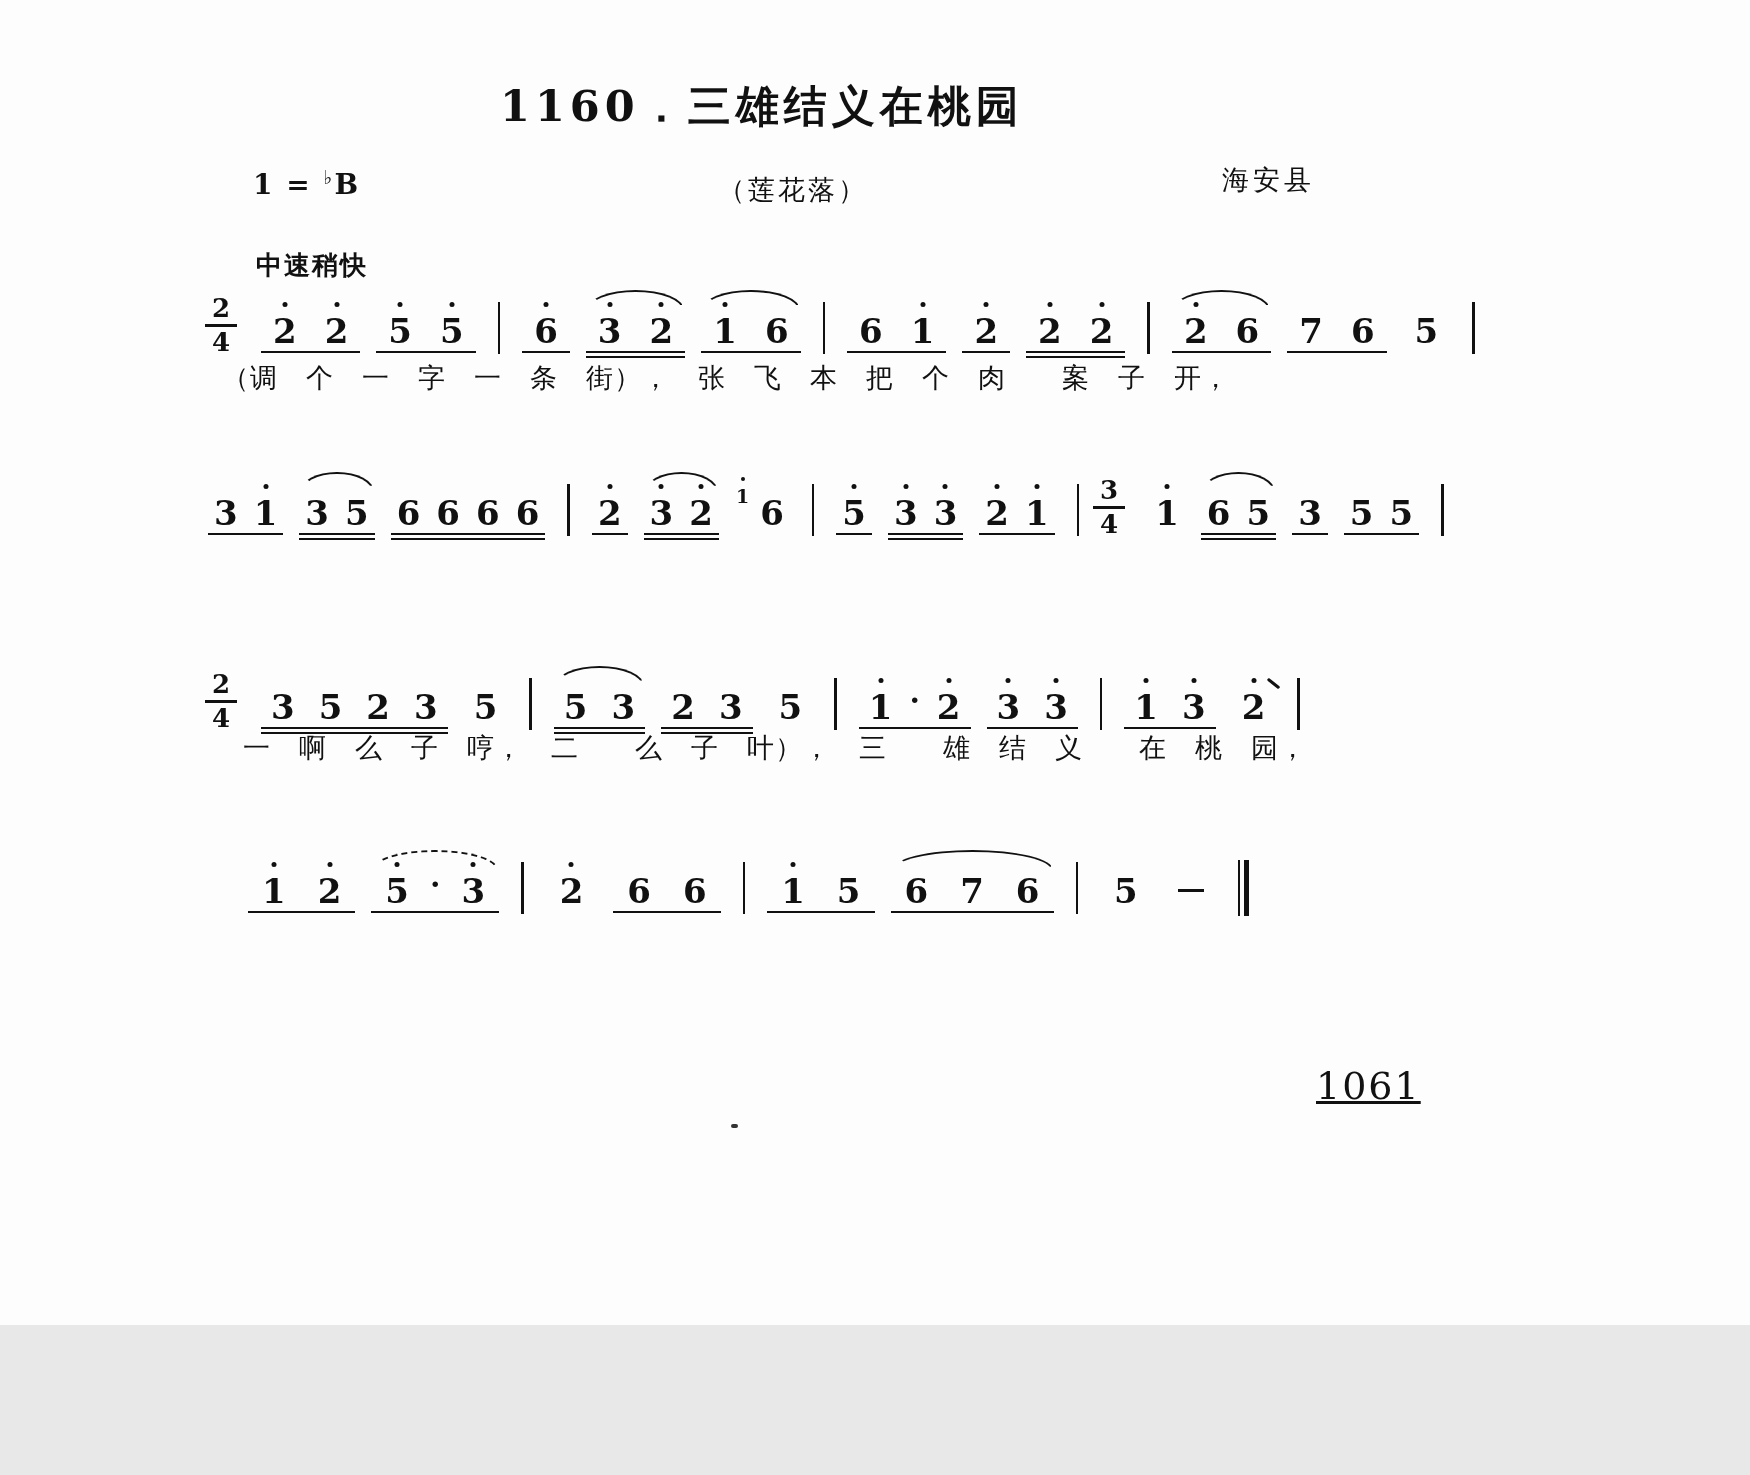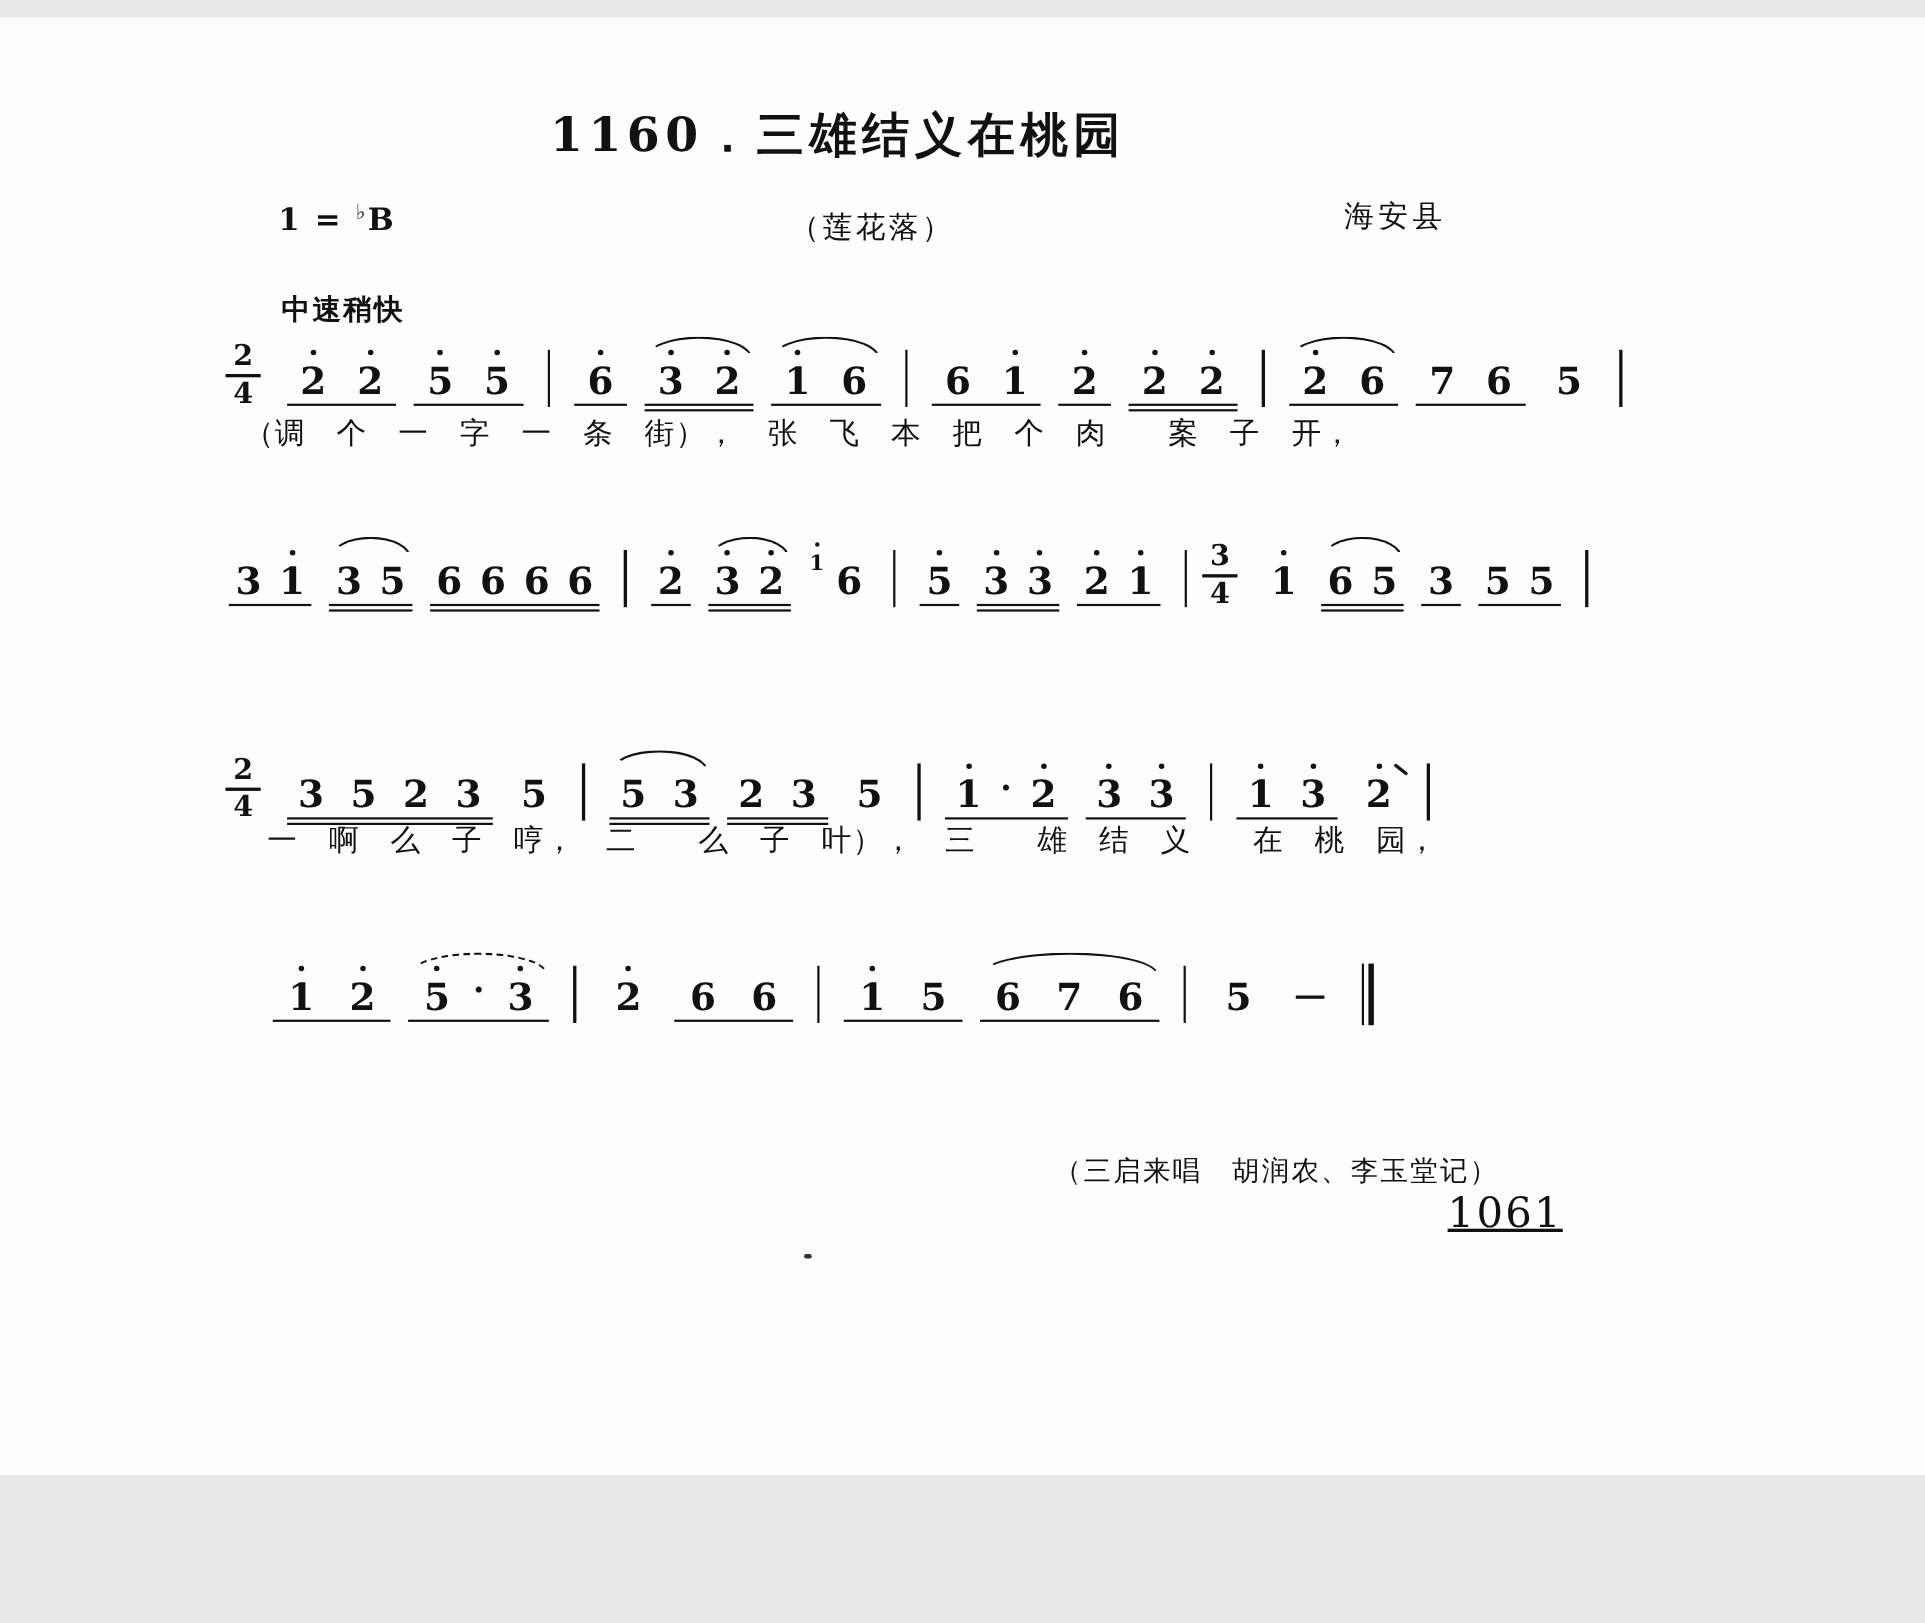--- a/index.html
+++ b/index.html
@@ -1,16 +1,16 @@
 <!DOCTYPE html>
 <html><head>
 <meta charset="utf-8">
 <style>
   html,body{margin:0;padding:0;background:#e8e8e8;}
-  #page{position:relative;width:1750px;height:1325px;background:#fdfdfd;margin:16px auto;
+  #page{position:relative;width:1750px;height:1325px;background:#fdfdfd;margin:0 auto;
         font-family:"DejaVu Serif", serif;color:#111;overflow:hidden;}
   
   .title{position:absolute;left:500px;top:78px;font-size:43px;font-weight:700;letter-spacing:5px;margin:0;}
   .key{position:absolute;left:253px;top:166px;font-size:28px;font-weight:700;letter-spacing:2px;text-align:right;}
   .key .flat{vertical-align:super;font-size:19px;font-weight:700;}
   .genre{position:absolute;left:718px;top:172px;font-size:27px;letter-spacing:3px;}
   .region{position:absolute;left:1222px;top:162px;font-size:27px;letter-spacing:4px;text-align:center;}
   .tempo{position:absolute;left:256px;top:248px;font-size:26px;font-weight:700;letter-spacing:2px;}
   
   #score{position:absolute;inset:0;}
@@ -491,16 +491,15 @@
           </span>
         </span>
         <span class="dashnote"></span>
         <span class="endbar">
           <i class="thin"></i>
           <i class="thick"></i>
         </span>
       </div>
     </div>
 
-  <div class="attribution">（三启来唱　胡润农、李玉堂记）</div>
   <div class="pageno">1061</div>
   <div class="artifact"></div>
 </div>
 
 </body></html>

